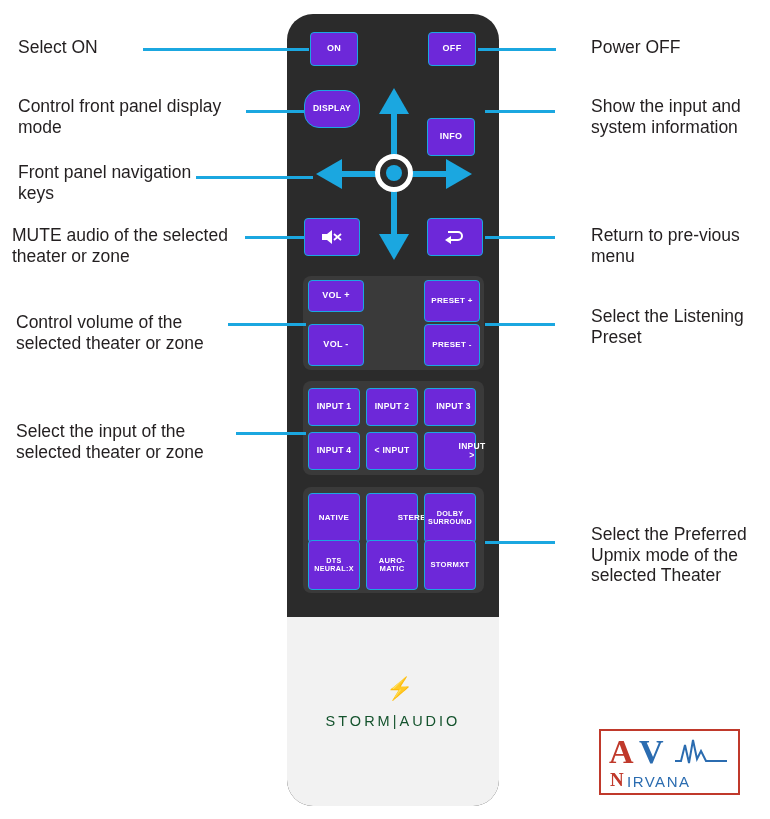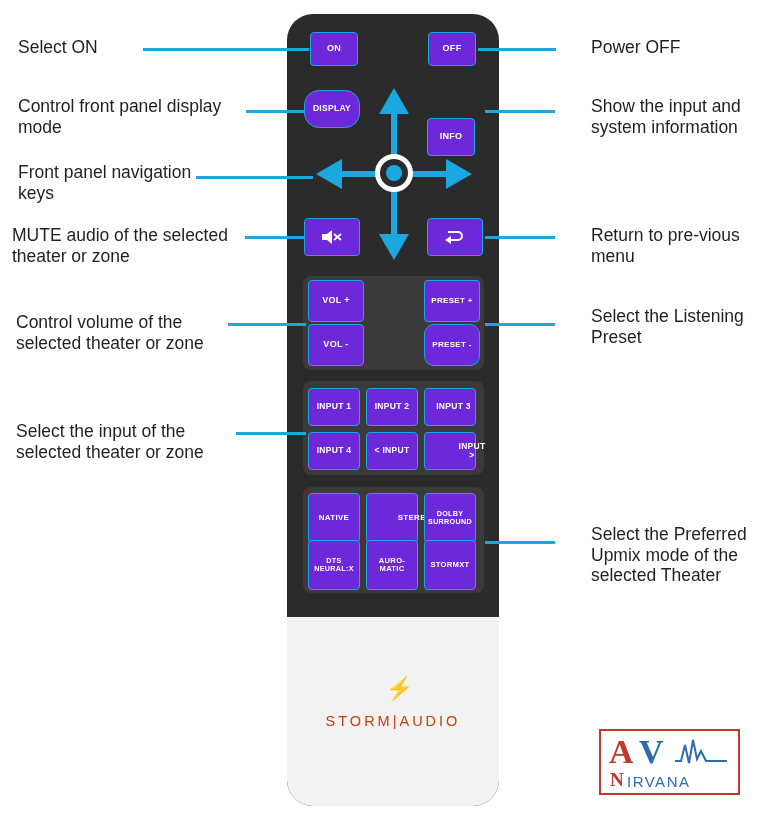--- a/index.html
+++ b/index.html
@@ -129,24 +129,24 @@
     border-radius: 50%;
     background: #1ba7e0;
   }
 
   
   #key-mute { left: 304px; top: 218px; width: 56px; height: 38px; }
   #key-back { left: 427px; top: 218px; width: 56px; height: 38px; }
 
   
   #panel-vol { left: 303px; top: 276px; width: 181px; height: 94px; }
-  #key-volup    { left: 308px; top: 280px; width: 56px; height: 42px; }
+  #key-volup    { left: 308px; top: 280px; width: 56px; height: 32px; }
   #key-voldown  { left: 308px; top: 324px; width: 56px; height: 42px; }
   #key-presetup { left: 424px; top: 280px; width: 56px; height: 42px; font-size: 8px;}
-  #key-presetdn { left: 424px; top: 324px; width: 56px; height: 42px; font-size: 8px; border-radius: 10px;}
+  #key-presetdn { left: 424px; top: 324px; width: 56px; height: 42px; font-size: 8px;}
 
   
   #panel-input { left: 303px; top: 381px; width: 181px; height: 94px; }
   .inputkey { width: 52px; height: 38px; font-size: 8.5px; }
   #key-in1 { left: 308px; top: 388px; }
   #key-in2 { left: 366px; top: 388px; }
   #key-in3 { left: 424px; top: 388px; padding-left: 7px; }
   #key-in4 { left: 308px; top: 432px; }
   #key-inprev { left: 366px; top: 432px; }
   #key-innext { left: 424px; top: 432px; padding-left: 44px; }
@@ -171,21 +171,21 @@
     line-height: 1;
   }
   #brand-text {
     position: absolute;
     left: 287px;
     top: 713px;
     width: 212px;
     text-align: center;
     font-size: 14.5px;
     letter-spacing: 3px;
-    color: #c2410c;
+    color: #14532d;
     font-family: "Liberation Sans", sans-serif;
   }
 
   
   .label {
     position: absolute;
     font-size: 17.5px;
     line-height: 1.18;
     color: #231f20;
     font-family: "Liberation Sans", sans-serif;

